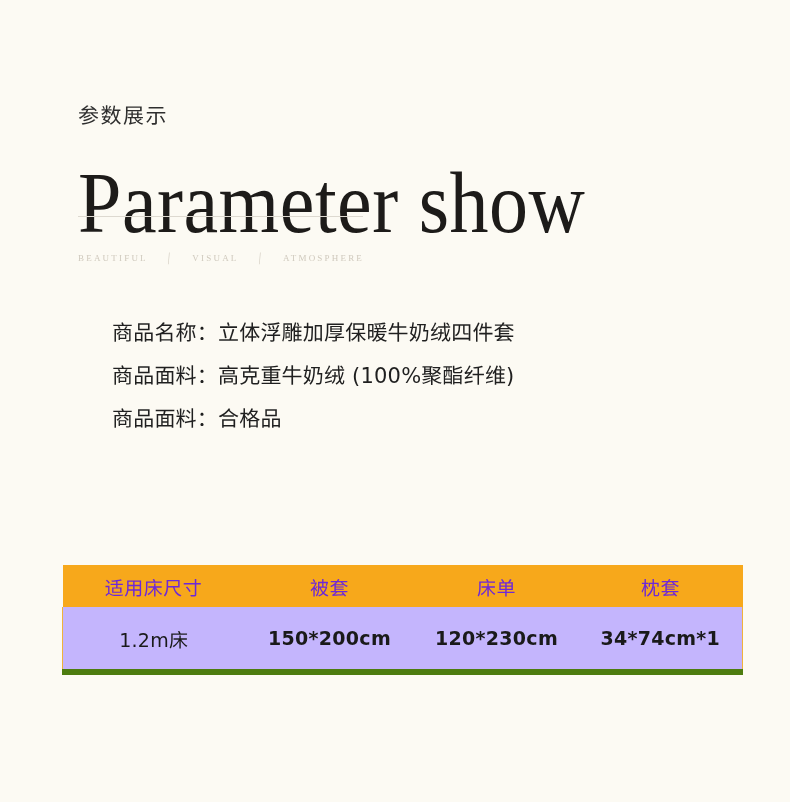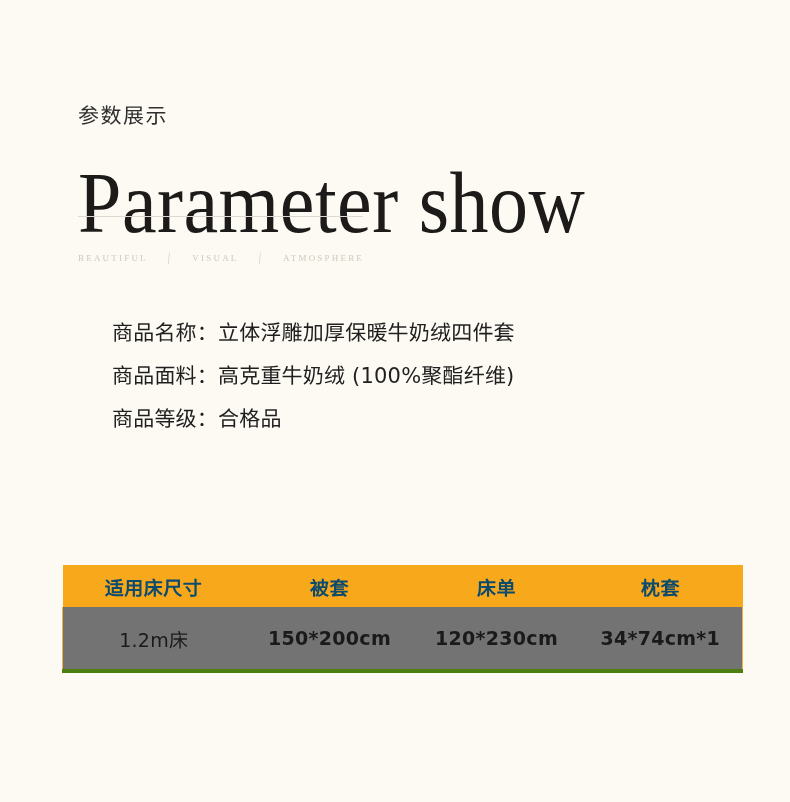--- a/index.html
+++ b/index.html
@@ -108,40 +108,40 @@
     border-collapse: collapse;
     table-layout: fixed;
   }
   .size-table col.c1 { width: 182px; }
   .size-table col.c2 { width: 170px; }
   .size-table col.c3 { width: 164px; }
   .size-table col.c4 { width: 164px; }
 
   .size-table thead th {
     background: #f7a81b;
-    color: #0c4a6e;
+    color: #6d28d9;
     font-family: "DejaVu Sans", "Liberation Sans", sans-serif;
     font-size: 19px;
-    font-weight: 700;
+    font-weight: 400;
     height: 40px;
     text-align: center;
     border: none;
     letter-spacing: 0.5px;
   }
 
   .size-table tbody td {
-    background: #737373;
+    background: #c4b5fd;
     color: #1a1a1a;
     font-family: "DejaVu Sans", "Liberation Sans", sans-serif;
     font-size: 19px;
     height: 54px;
     text-align: center;
     border-left: 1px solid #f0b23c;
     border-right: 1px solid #f0b23c;
-    border-bottom: 4px solid #4d7c0f;
+    border-bottom: 6px solid #4d7c0f;
     letter-spacing: 0.3px;
     white-space: nowrap;
   }
   .size-table tbody td + td {
     border-left: none;
     font-weight: bold;
   }
   .size-table tbody td:not(:last-child) {
     border-right: none;
   }
@@ -165,21 +165,21 @@
     <span class="word">BEAUTIFUL</span>
     <span class="sep">╱</span>
     <span class="word">VISUAL</span>
     <span class="sep">╱</span>
     <span class="word">ATMOSPHERE</span>
   </div>
 
   <div class="spec-list">
     <div class="spec-line">商品名称：立体浮雕加厚保暖牛奶绒四件套</div>
     <div class="spec-line">商品面料：高克重牛奶绒 (100%聚酯纤维)</div>
-    <div class="spec-line">商品等级：合格品</div>
+    <div class="spec-line">商品面料：合格品</div>
   </div>
 
   <table class="size-table">
     <colgroup>
       <col class="c1">
         <col class="c2">
         <col class="c3">
         <col class="c4">
     </colgroup>
     <thead>

